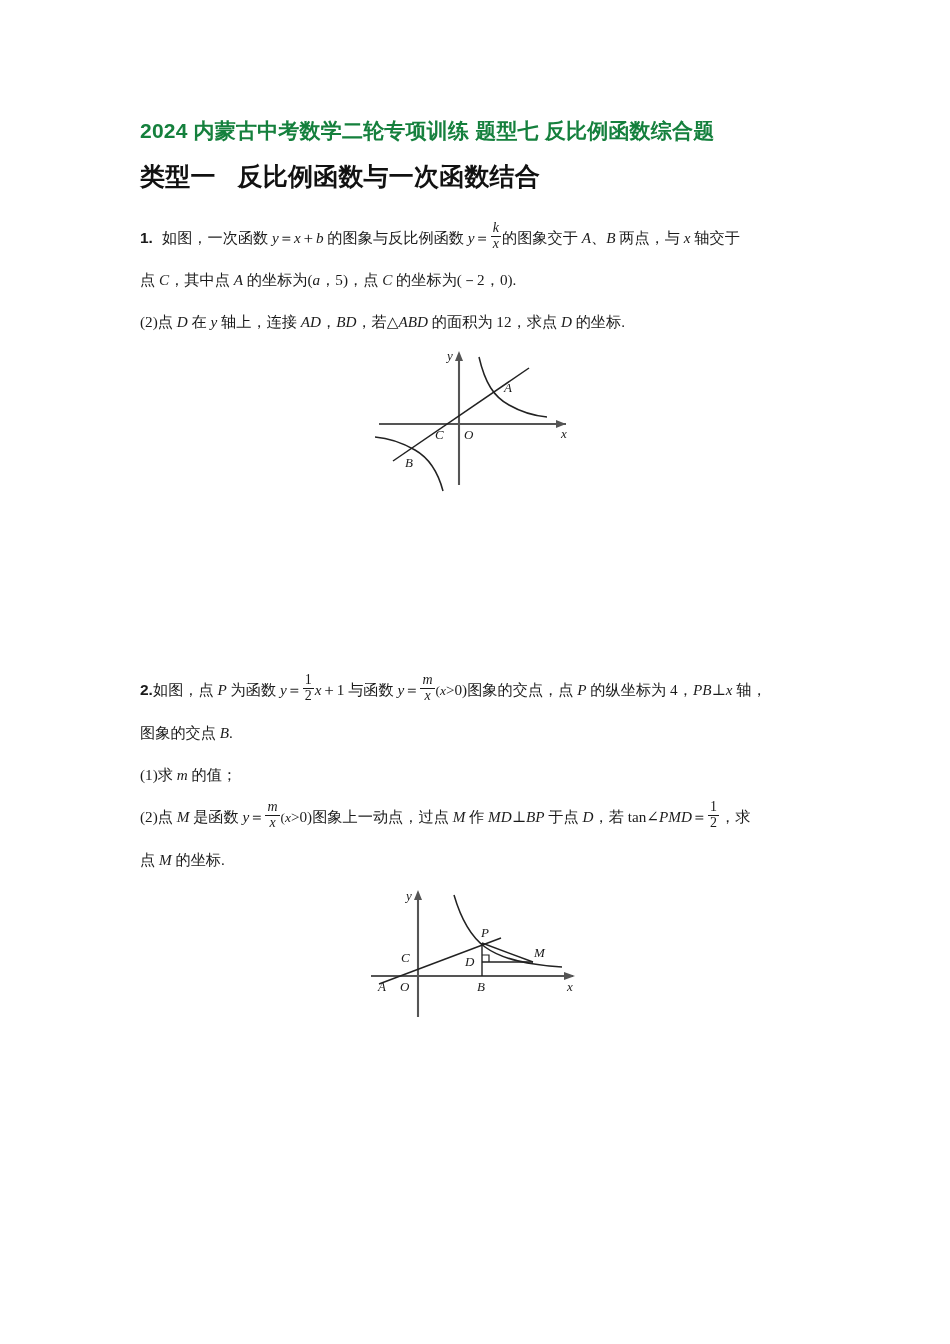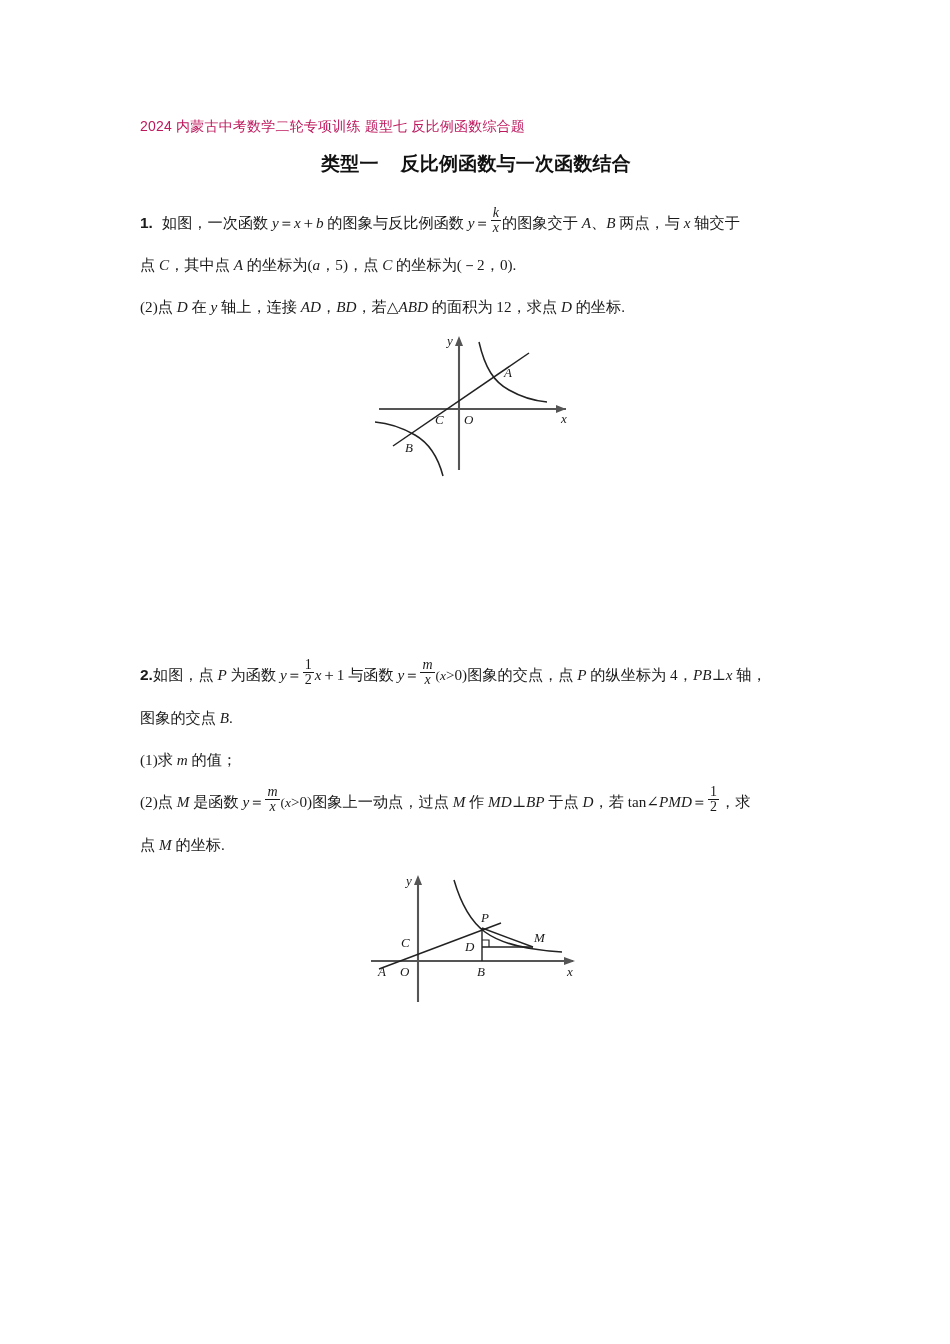--- a/index.html
+++ b/index.html
@@ -25,34 +25,34 @@
   .content {
     position: absolute;
     left: 140px;
     top: 118px;
     width: 672px;
   }
 
   
   .doc-title {
     font-family: "Liberation Sans", "DejaVu Sans", sans-serif;
-    font-weight: normal;
-    font-size: 14px;
+    font-weight: bold;
+    font-size: 21px;
     line-height: 1.2;
     letter-spacing: 0.2px;
-    color: #be185d;
+    color: #15803d;
     white-space: nowrap;
   }
   .doc-subtitle {
     font-family: "Liberation Sans", "DejaVu Sans", sans-serif;
     font-weight: bold;
-    font-size: 19px;
+    font-size: 25px;
     line-height: 1.2;
     color: #111;
-    text-align: center;
+    text-align: left;
     margin-top: 18px;
     letter-spacing: 0.2px;
   }
   .doc-subtitle .gap { display:inline-block; width: 22px; }
 
   
   .problem {
     margin-top: 26px;
     font-size: 15.2px;
     line-height: 42px;

